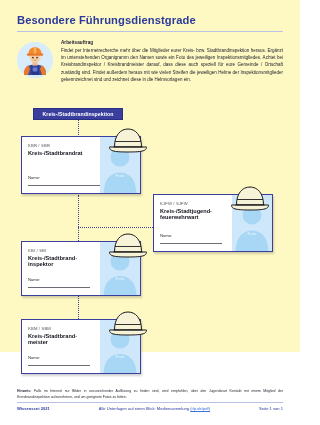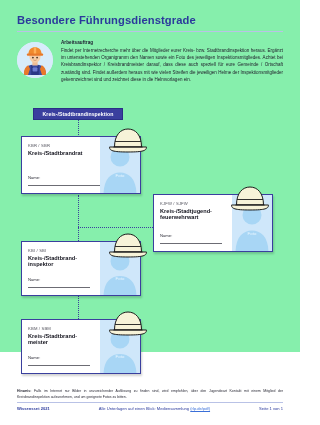--- a/index.html
+++ b/index.html
@@ -13,21 +13,21 @@
     font-family: "Liberation Sans", sans-serif;
     color: #1a1a1a;
     overflow: hidden;
   }
   .page {
     position: relative;
     width: 300px;
     height: 352px;
     box-sizing: border-box;
     padding: 7px;
-    background: #86efac;
+    background: #fef9c3;
   }
 
   
   .title {
     position: absolute;
     left: 17px;
     top: 14px;
     font-size: 11.2px;
     font-weight: bold;
     letter-spacing: 0.1px;

